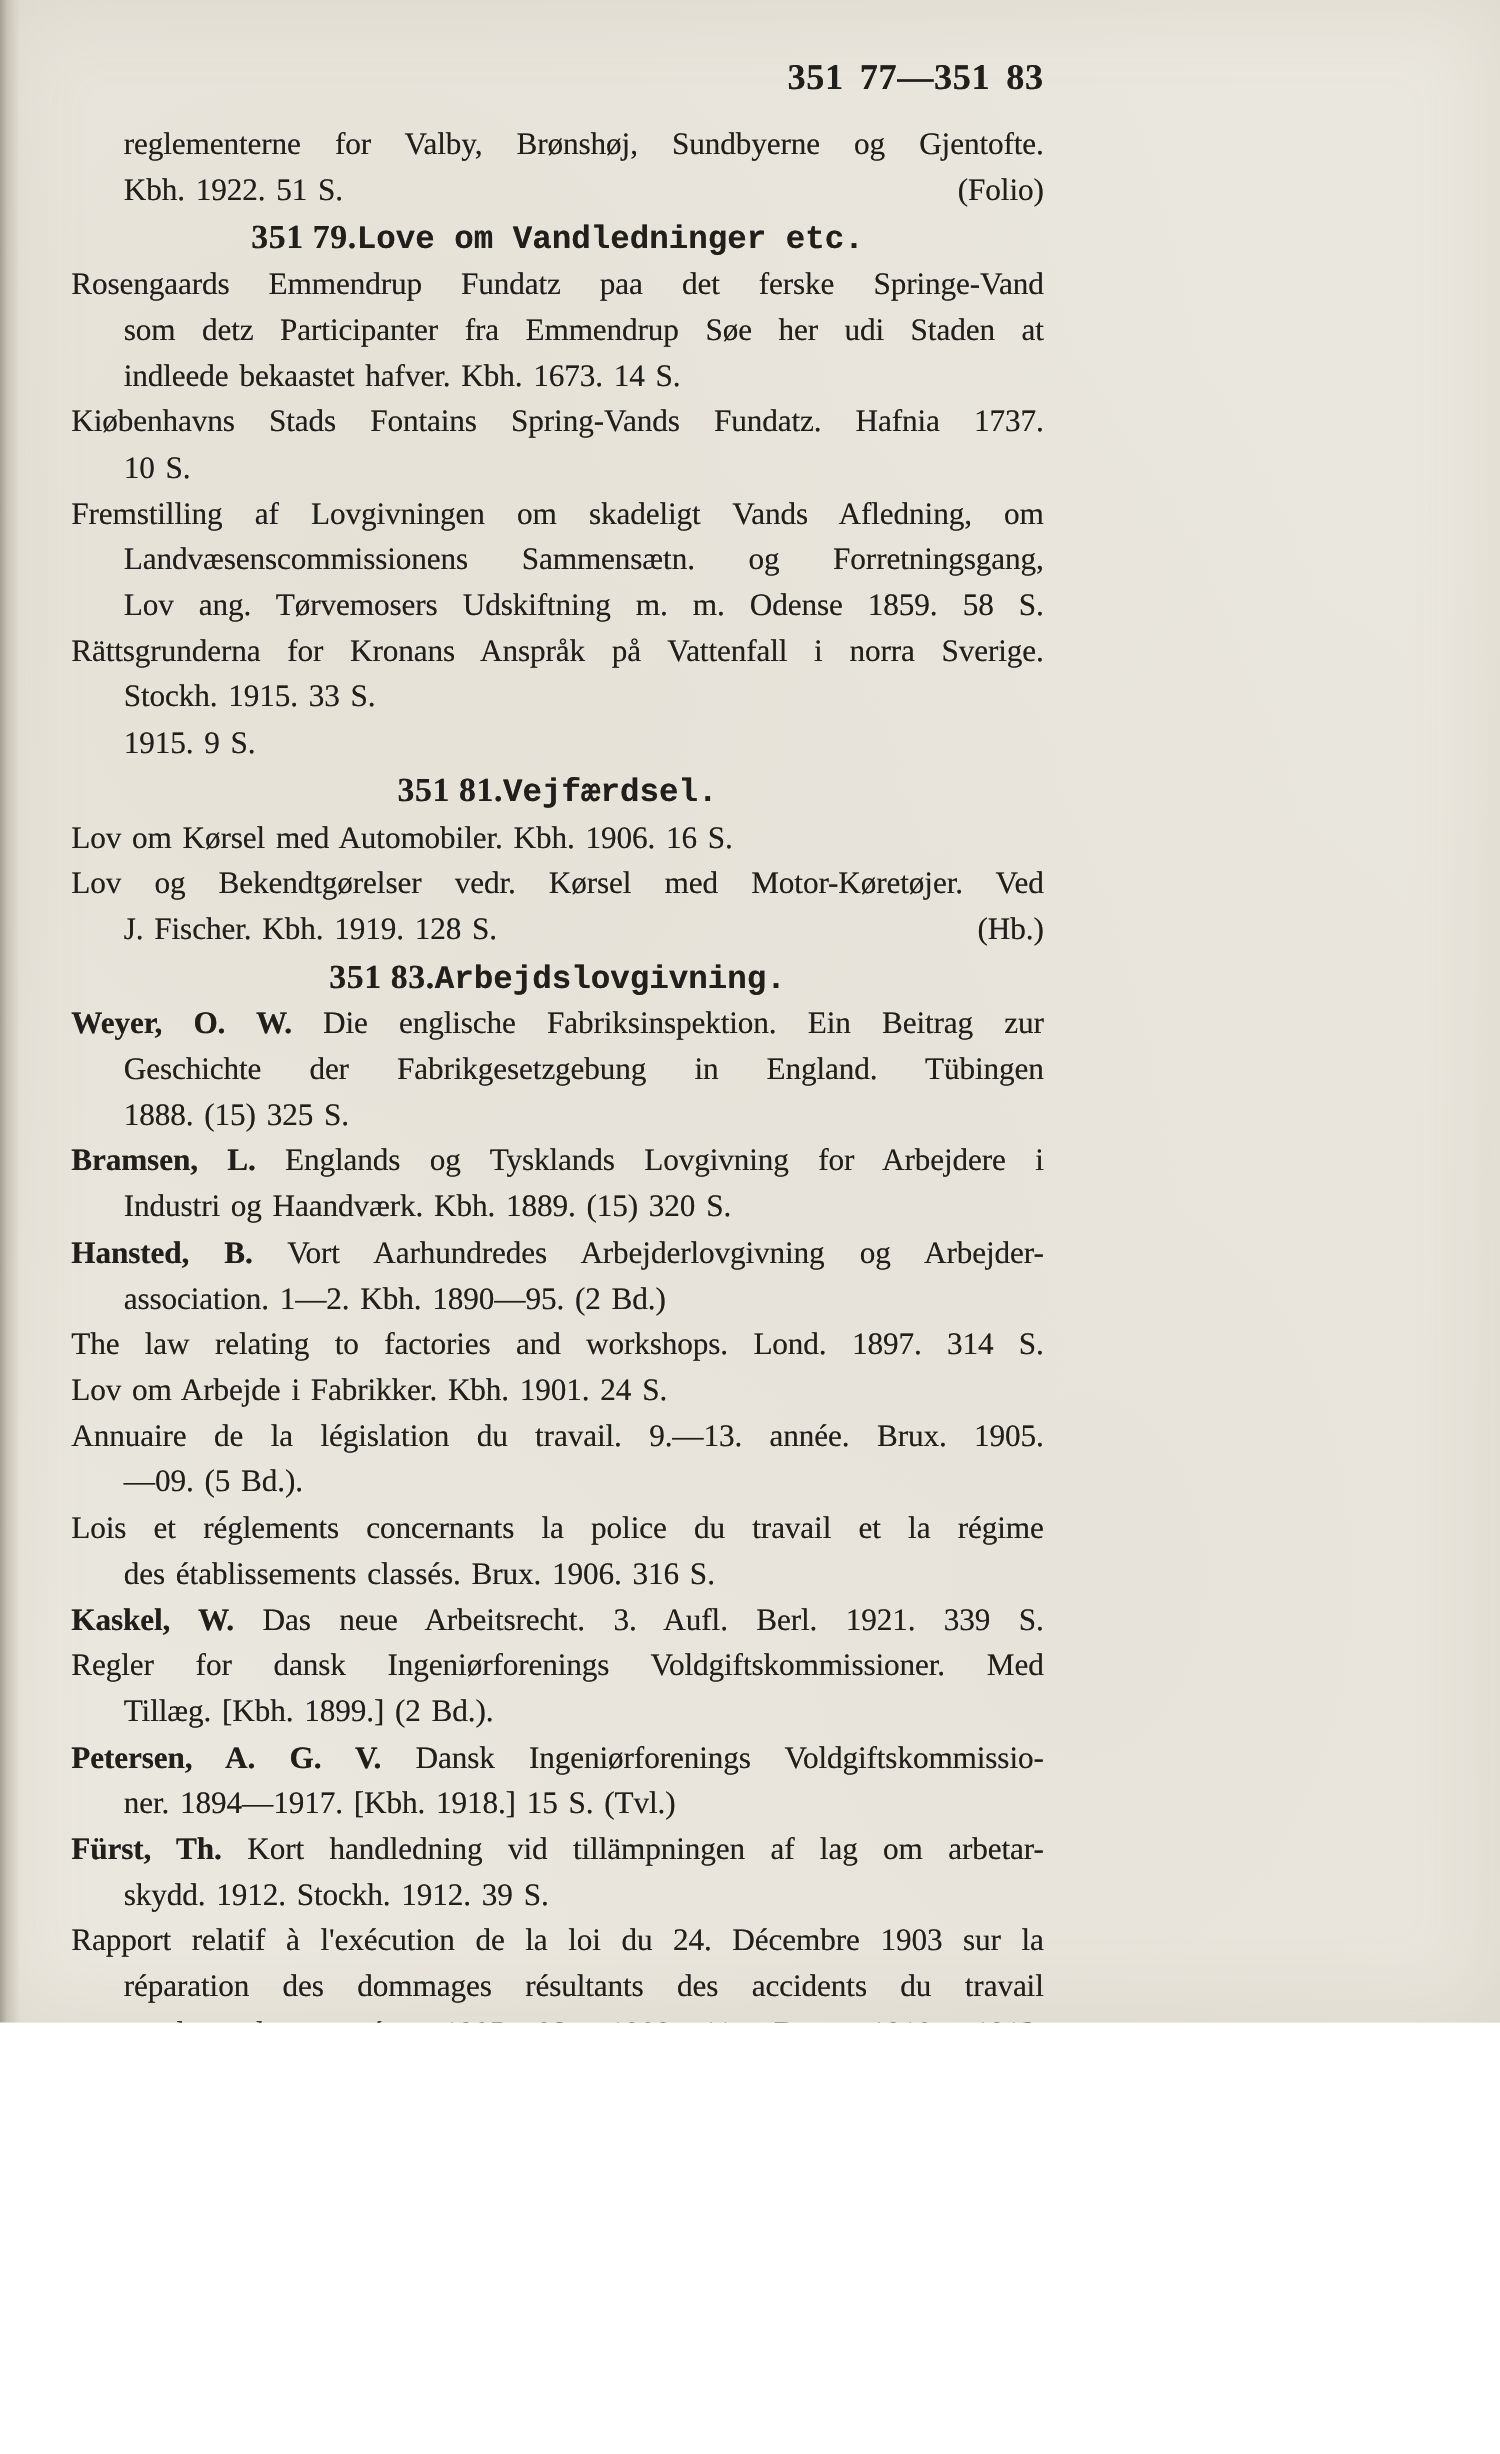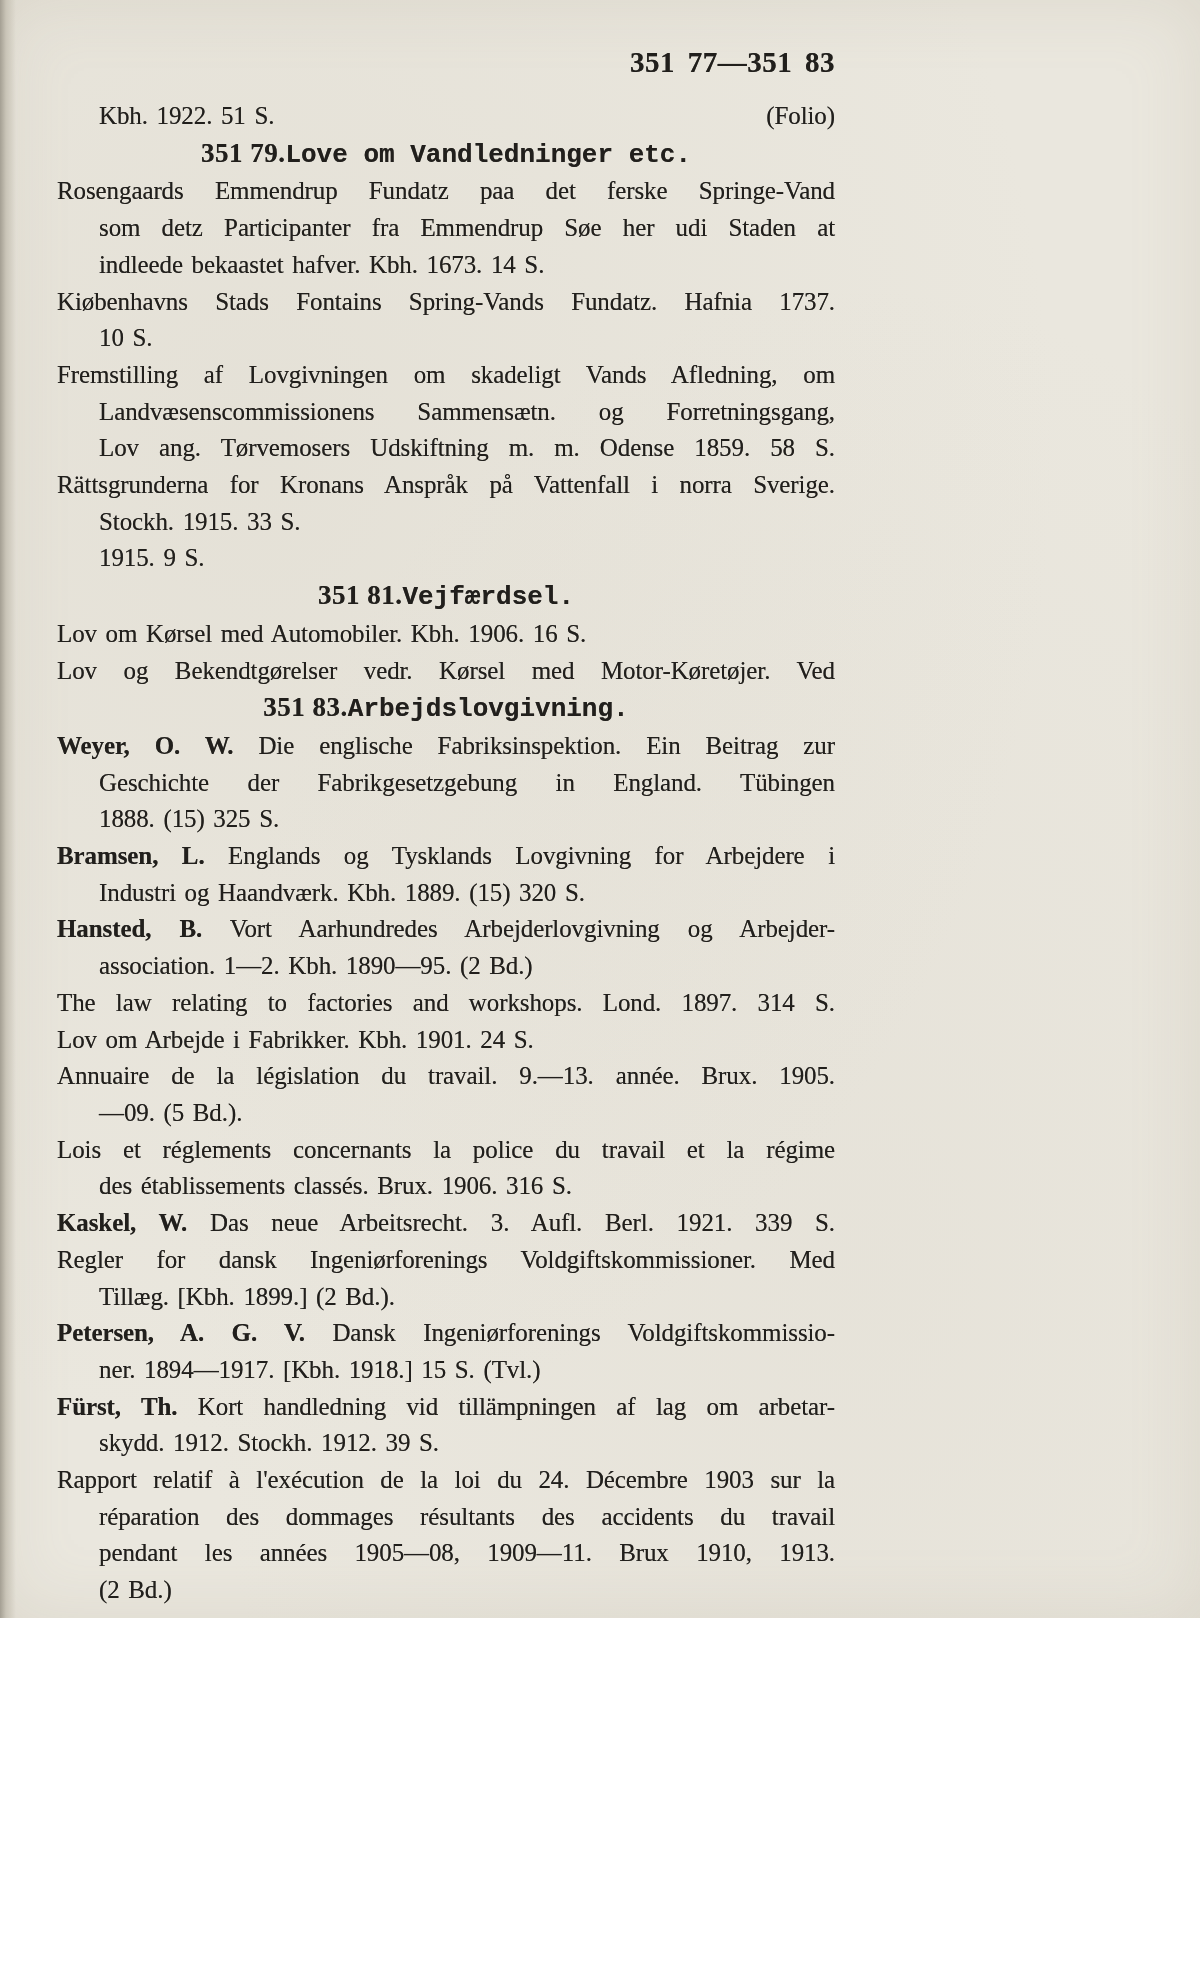--- a/index.html
+++ b/index.html
@@ -71,20 +71,21 @@
   }
 </style>
 </head>
 <body>
 
 <div class="page">
   <div class="column">
     <div class="header-range">351 77—351 83</div>
     <div>
         <div class="entry">
+          <div class="ln cont j"><span class="txt">reglementerne for Valby, Brønshøj, Sundbyerne og Gjentofte.</span></div>
           <div class="ln cont tailed">
             <span class="txt">Kbh. 1922. 51 S.</span>
             <span class="tail">(Folio)</span>
           </div>
         </div>
         <div class="heading">
           <span class="hnum">351 79.</span>
           <span class="htitle">Love om Vandledninger etc.</span>
         </div>
         <div class="entry">
@@ -110,20 +111,24 @@
         </div>
         <div class="heading">
           <span class="hnum">351 81.</span>
           <span class="htitle">Vejfærdsel.</span>
         </div>
         <div class="entry">
           <div class="ln"><span class="txt">Lov om Kørsel med Automobiler. Kbh. 1906. 16 S.</span></div>
         </div>
         <div class="entry">
           <div class="ln j"><span class="txt">Lov og Bekendtgørelser vedr. Kørsel med Motor-Køretøjer. Ved</span></div>
+          <div class="ln cont tailed">
+            <span class="txt">J. Fischer. Kbh. 1919. 128 S.</span>
+            <span class="tail">(Hb.)</span>
+          </div>
         </div>
         <div class="heading">
           <span class="hnum">351 83.</span>
           <span class="htitle">Arbejdslovgivning.</span>
         </div>
         <div class="entry">
           <div class="ln j"><span class="lead">Weyer, O. W.</span><span class="txt"> Die englische Fabriksinspektion. Ein Beitrag zur</span></div>
           <div class="ln cont j"><span class="txt">Geschichte der Fabrikgesetzgebung in England. Tübingen</span></div>
           <div class="ln cont"><span class="txt">1888. (15) 325 S.</span></div>
         </div>

